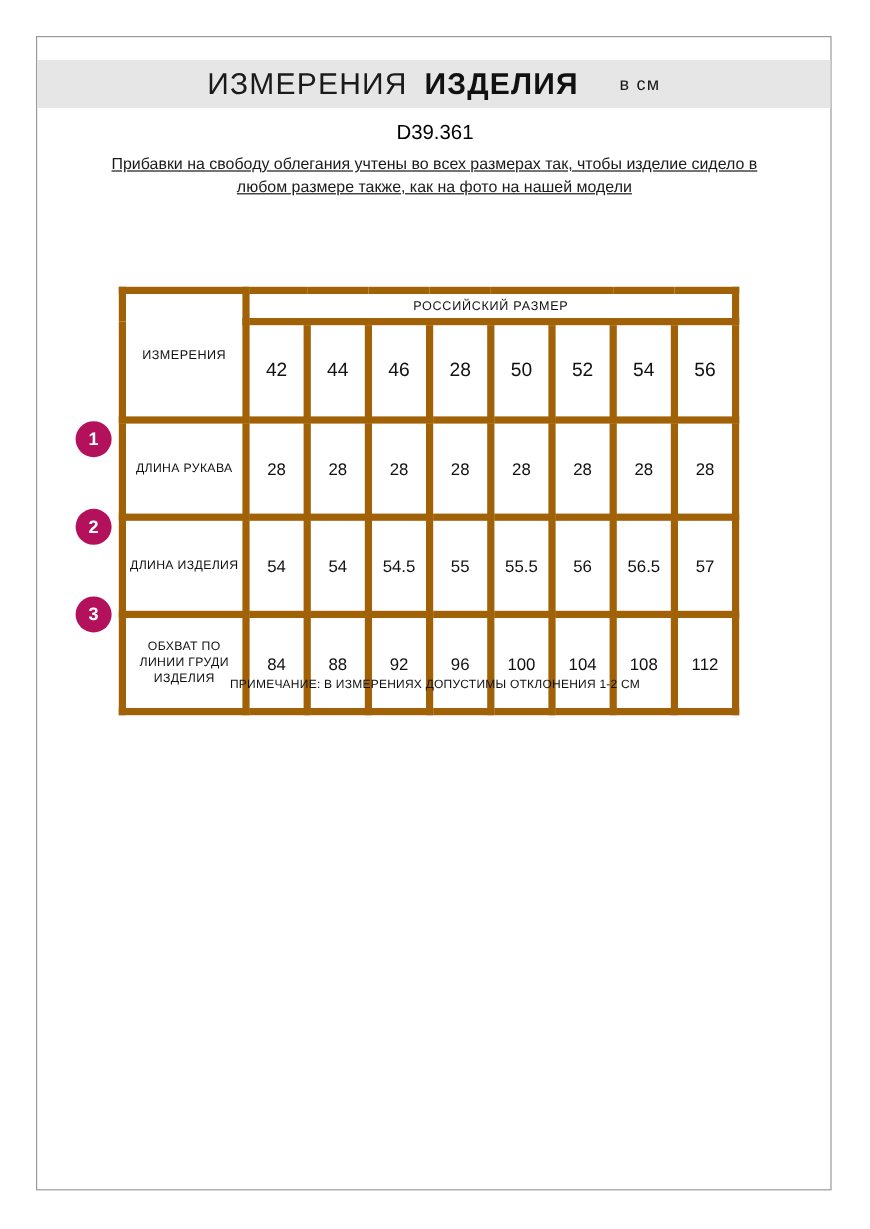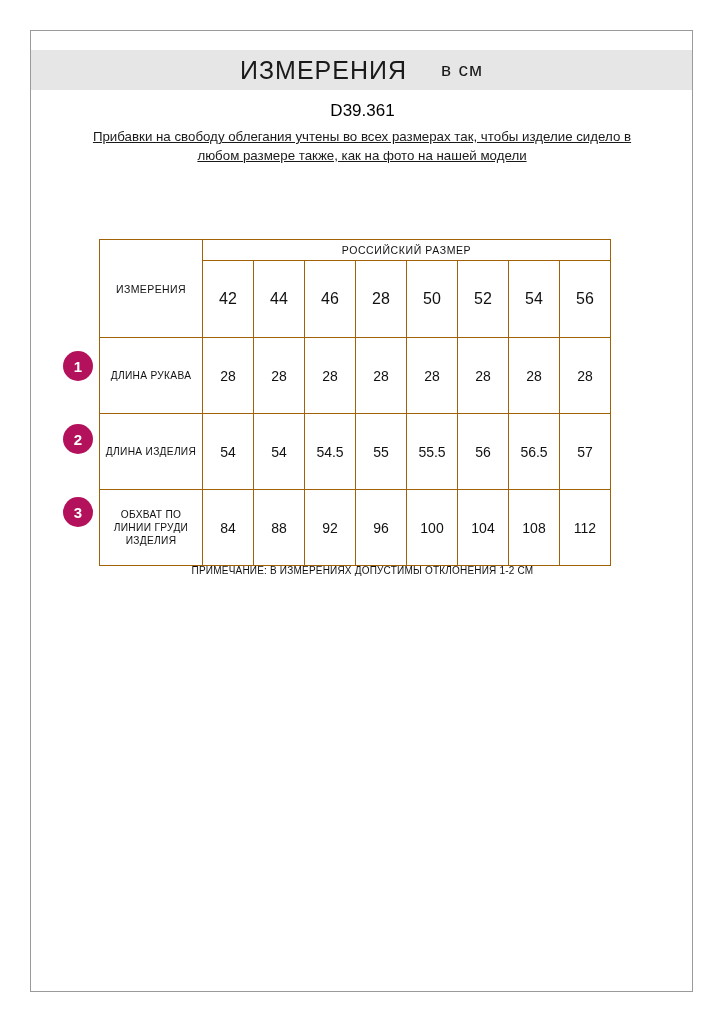--- a/index.html
+++ b/index.html
@@ -42,21 +42,21 @@
     color: #1a1a1a;
     font-weight: 400;
   }
   .header-bold {
     font-size: 25px;
     letter-spacing: 1px;
     color: #111;
     font-weight: 700;
   }
   .header-unit {
-    font-size: 19px;
+    font-size: 15px;
     letter-spacing: 1px;
     color: #1a1a1a;
     font-weight: 400;
     margin-left: 20px;
   }
   .article-code {
     position: absolute;
     top: 101px;
     left: 0;
     width: 725px;
@@ -77,21 +77,21 @@
   }
   
   .size-table {
     position: absolute;
     left: 99px;
     top: 239px;
     border-collapse: collapse;
     table-layout: fixed;
   }
   .size-table td, .size-table th {
-    border: 1px solid #a16207;
+    border: 6px solid #a16207;
     text-align: center;
     vertical-align: middle;
     font-weight: 400;
     color: #111;
   }
   .col-label { width: 103px; }
   .col-size  { width: 51px; }
 
   .group-head {
     height: 18px;
@@ -149,20 +149,21 @@
   .badge-2 { top: 424px; }
   .badge-3 { top: 497px; }
 </style>
 </head>
 <body>
 
 <div class="page-frame"></div>
 
 <div class="header-band">
   <span class="header-light">ИЗМЕРЕНИЯ</span>
+  <span class="header-bold">ИЗДЕЛИЯ</span>
   <span class="header-unit">в см</span>
 </div>
 
 <div class="article-code">D39.361</div>
 
 <div class="intro-text">Прибавки на свободу облегания учтены во всех размерах так, чтобы изделие сидело в любом размере также, как на фото на нашей модели</div>
 
 <table class="size-table">
   <colgroup>
     <col class="col-label">

